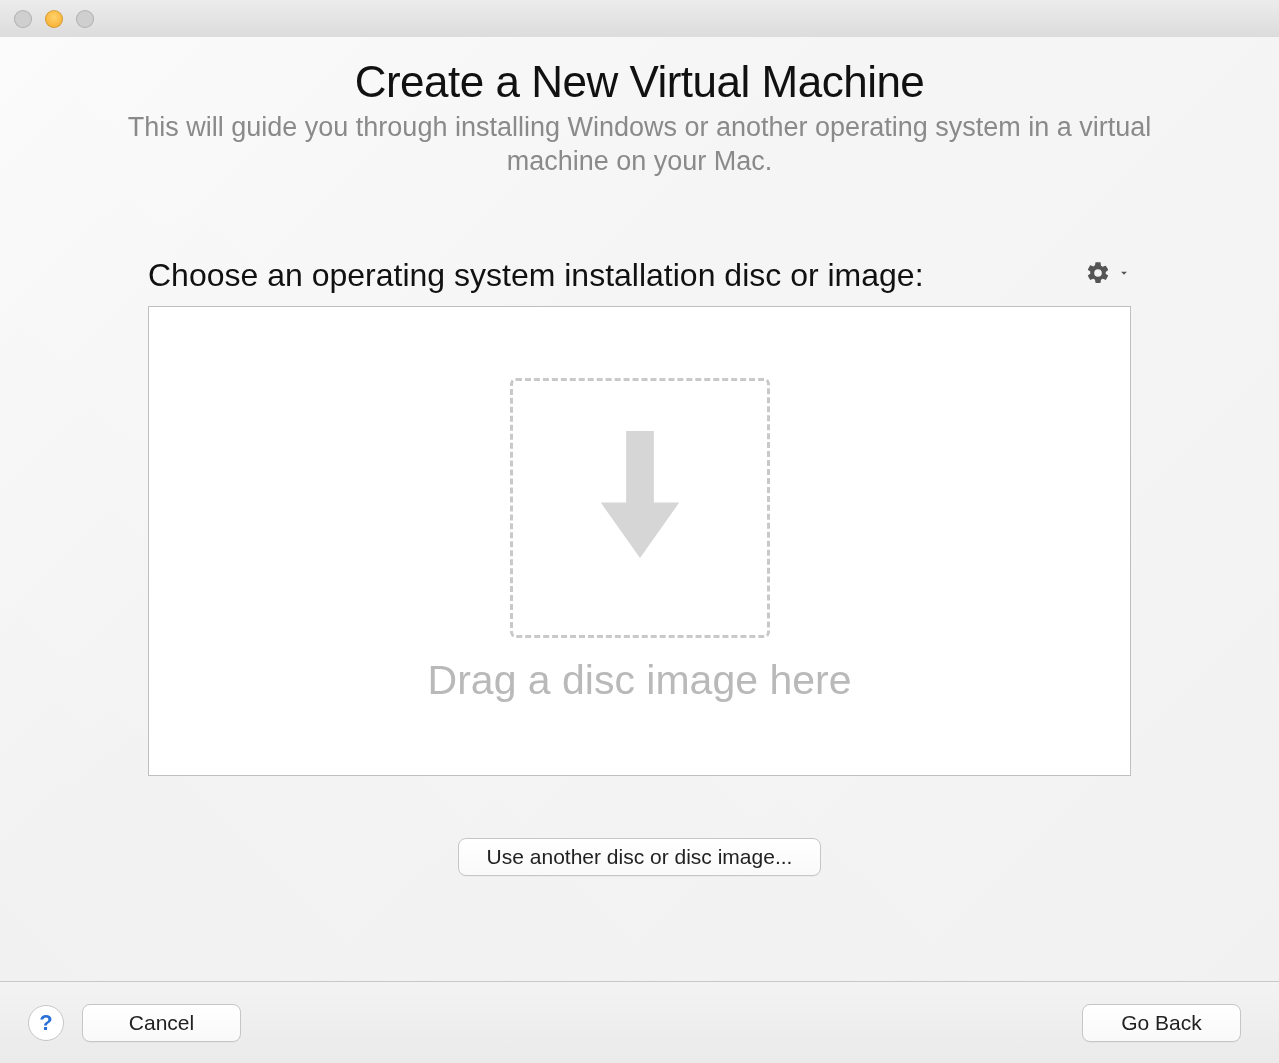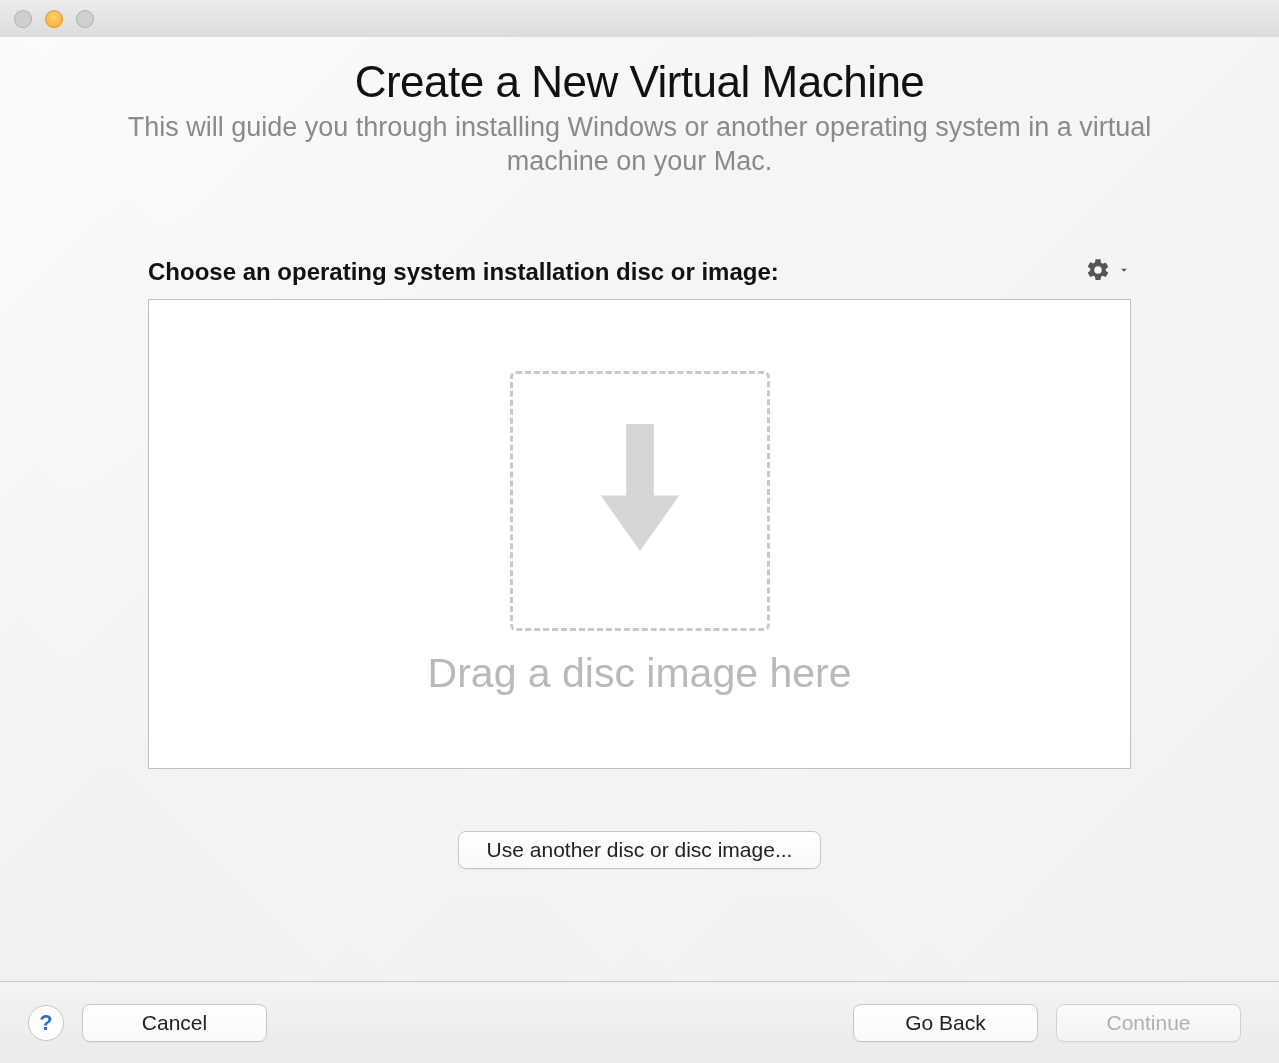--- a/index.html
+++ b/index.html
@@ -48,22 +48,22 @@
       margin-top:4px;
       line-height:1.25;
     }
 
     .choose-row {
       width:983px;
       margin-top:78px;
       display:flex; align-items:center; justify-content:space-between;
     }
     .choose-label {
-      font-size:24px;
-      font-weight:700;
+      font-size:32px;
+      font-weight:400;
       color:#111;
     }
     .gear-dropdown {
       display:flex; align-items:center; gap:6px;
       cursor:pointer;
     }
 
     .dropzone {
       width:983px; height:470px;
       margin-top:12px;
@@ -114,21 +114,21 @@
       gap:18px;
     }
     .help-circle {
       width:36px; height:36px; border-radius:50%;
       background:#fff; border:1px solid #c6c6c6;
       display:flex; align-items:center; justify-content:center;
       cursor:pointer;
     }
     .help-q { color:#2a6fd6; font-size:22px; font-weight:600; }
     .footer-spacer { flex:1; }
-    .footer .mac-button.wide { width:185px; text-align:center; }
+    .footer .mac-button.wide { width:159px; text-align:center; }
   </style>
 </head>
 <body>
 
 <div class="titlebar">
   <div class="traffic">
     <div class="traffic-dot dot-disabled"></div>
     <div class="traffic-dot dot-minimize"></div>
     <div class="traffic-dot dot-disabled"></div>
   </div>
@@ -168,14 +168,13 @@
   <button class="mac-button use-another-btn">Use another disc or disc image...</button>
 </div>
 
 <div class="footer">
   <div class="help-circle">
     <span class="help-q">?</span>
   </div>
   <button class="mac-button wide">Cancel</button>
   <div class="footer-spacer"></div>
   <button class="mac-button wide">Go Back</button>
-  <button class="mac-button wide disabled">Continue</button>
 </div>
 
 </body></html>

